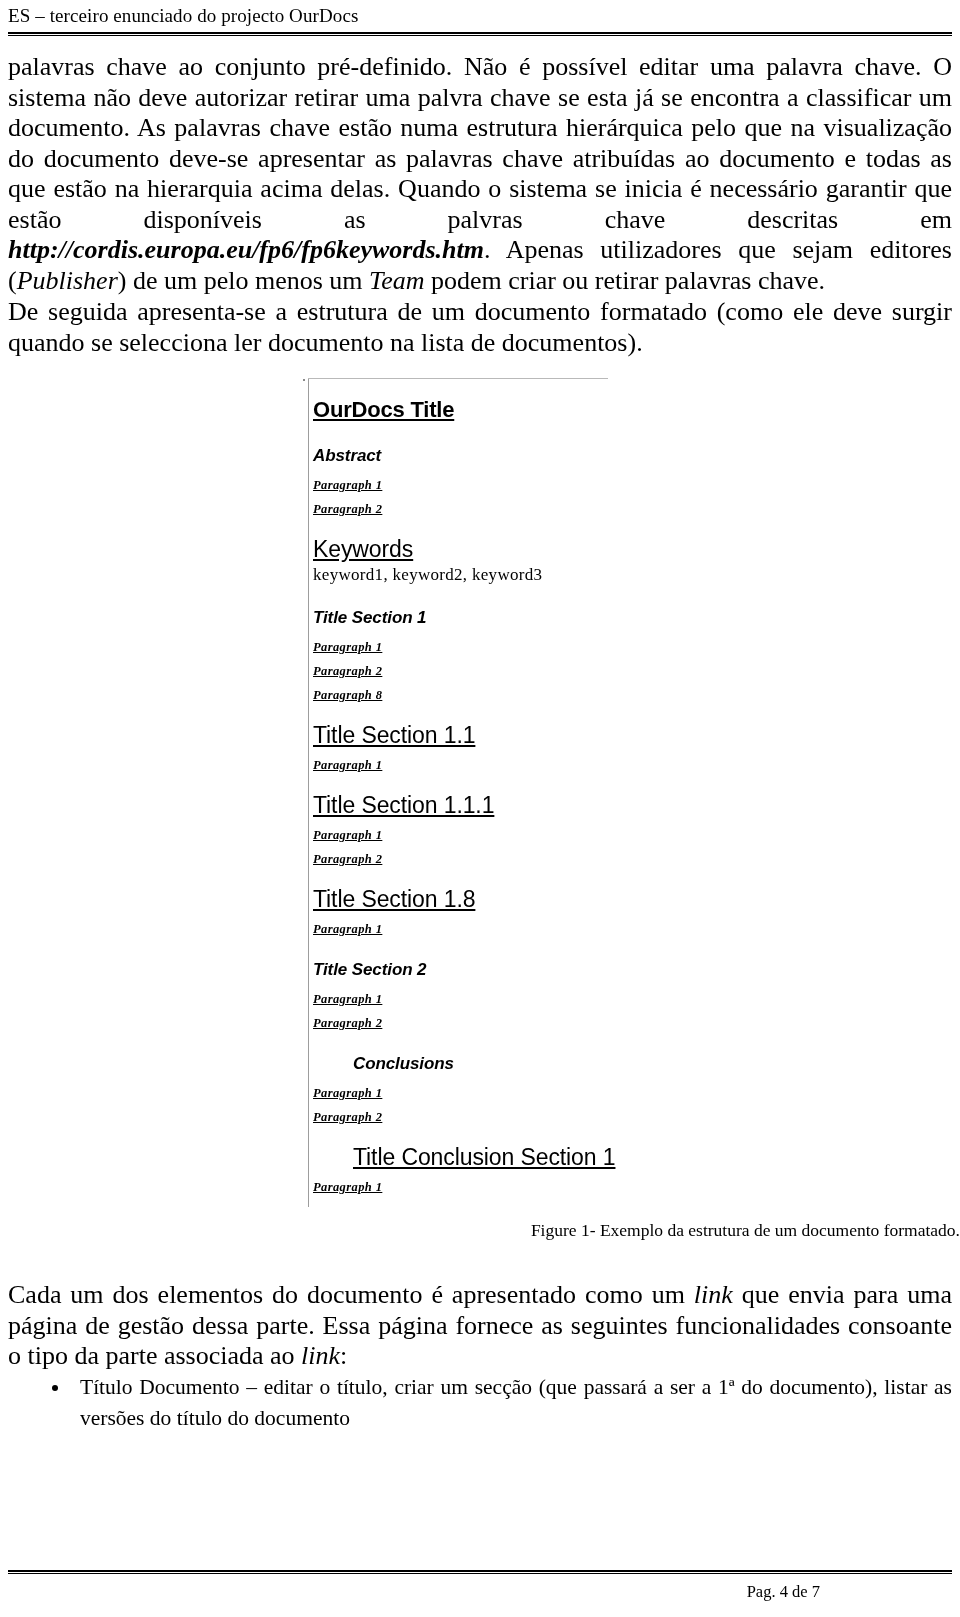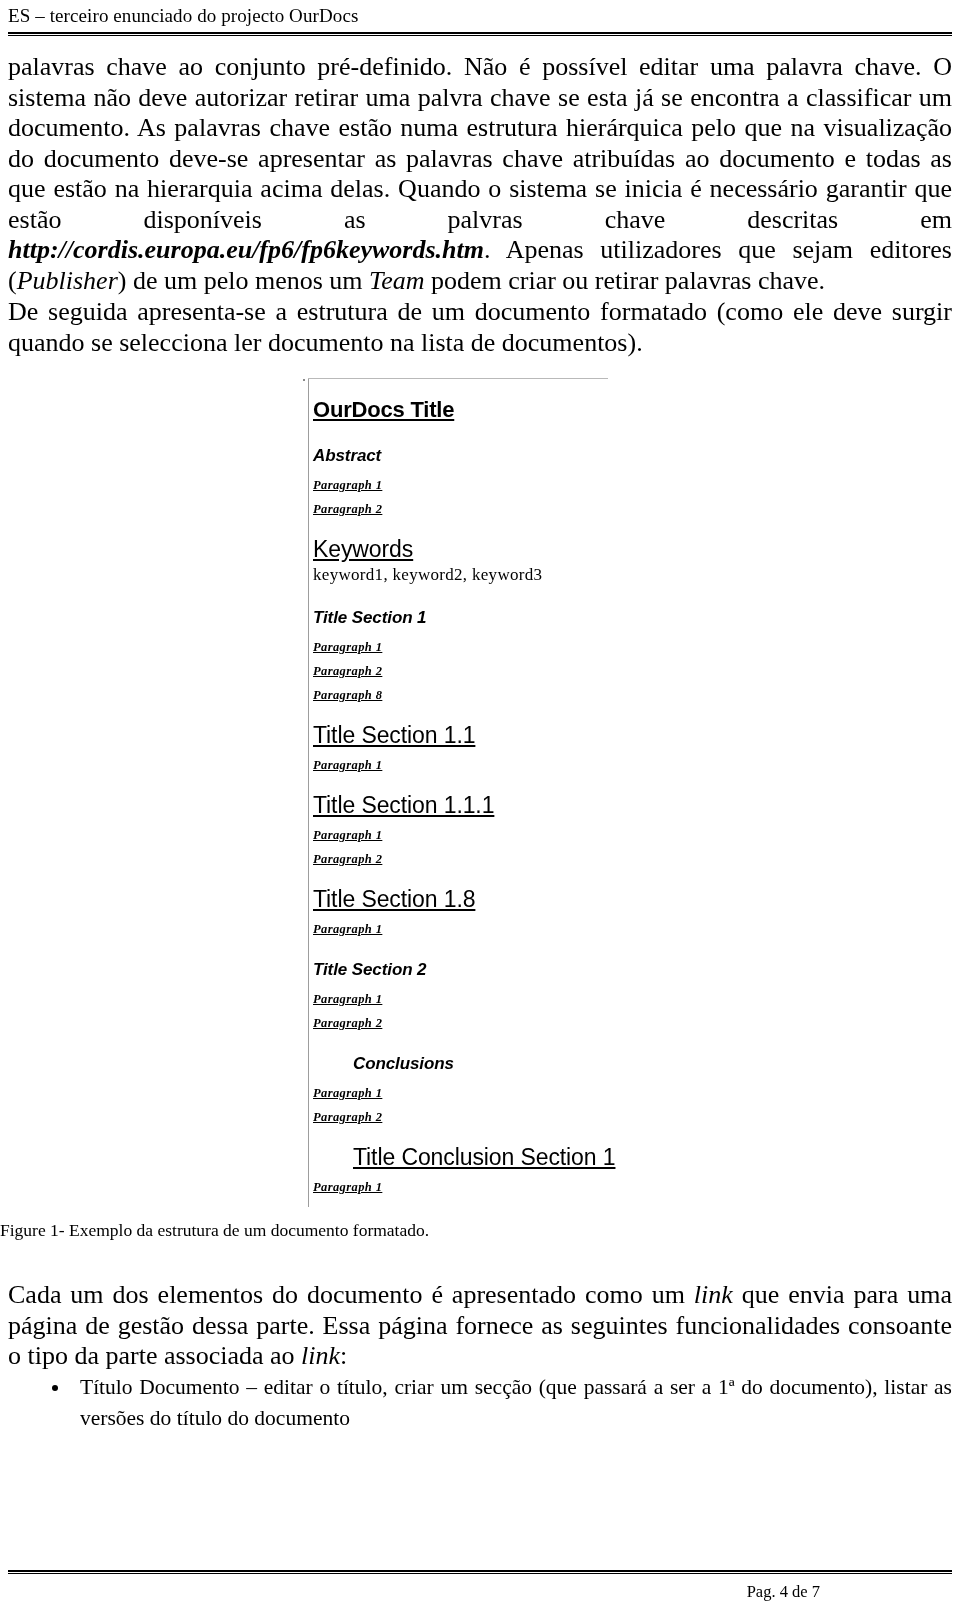--- a/index.html
+++ b/index.html
@@ -151,21 +151,21 @@
     line-height: 14px;
     letter-spacing: 0.3px;
   }
 
   
   .fig-caption {
     position: absolute;
     left: 0;
     top: 1219px;
     width: 960px;
-    text-align: left;
+    text-align: right;
     font-size: 17.5px;
     line-height: 22px;
   }
 
   
   .bullet-list {
     position: absolute;
     left: 8px;
     top: 1372px;
     width: 944px;

